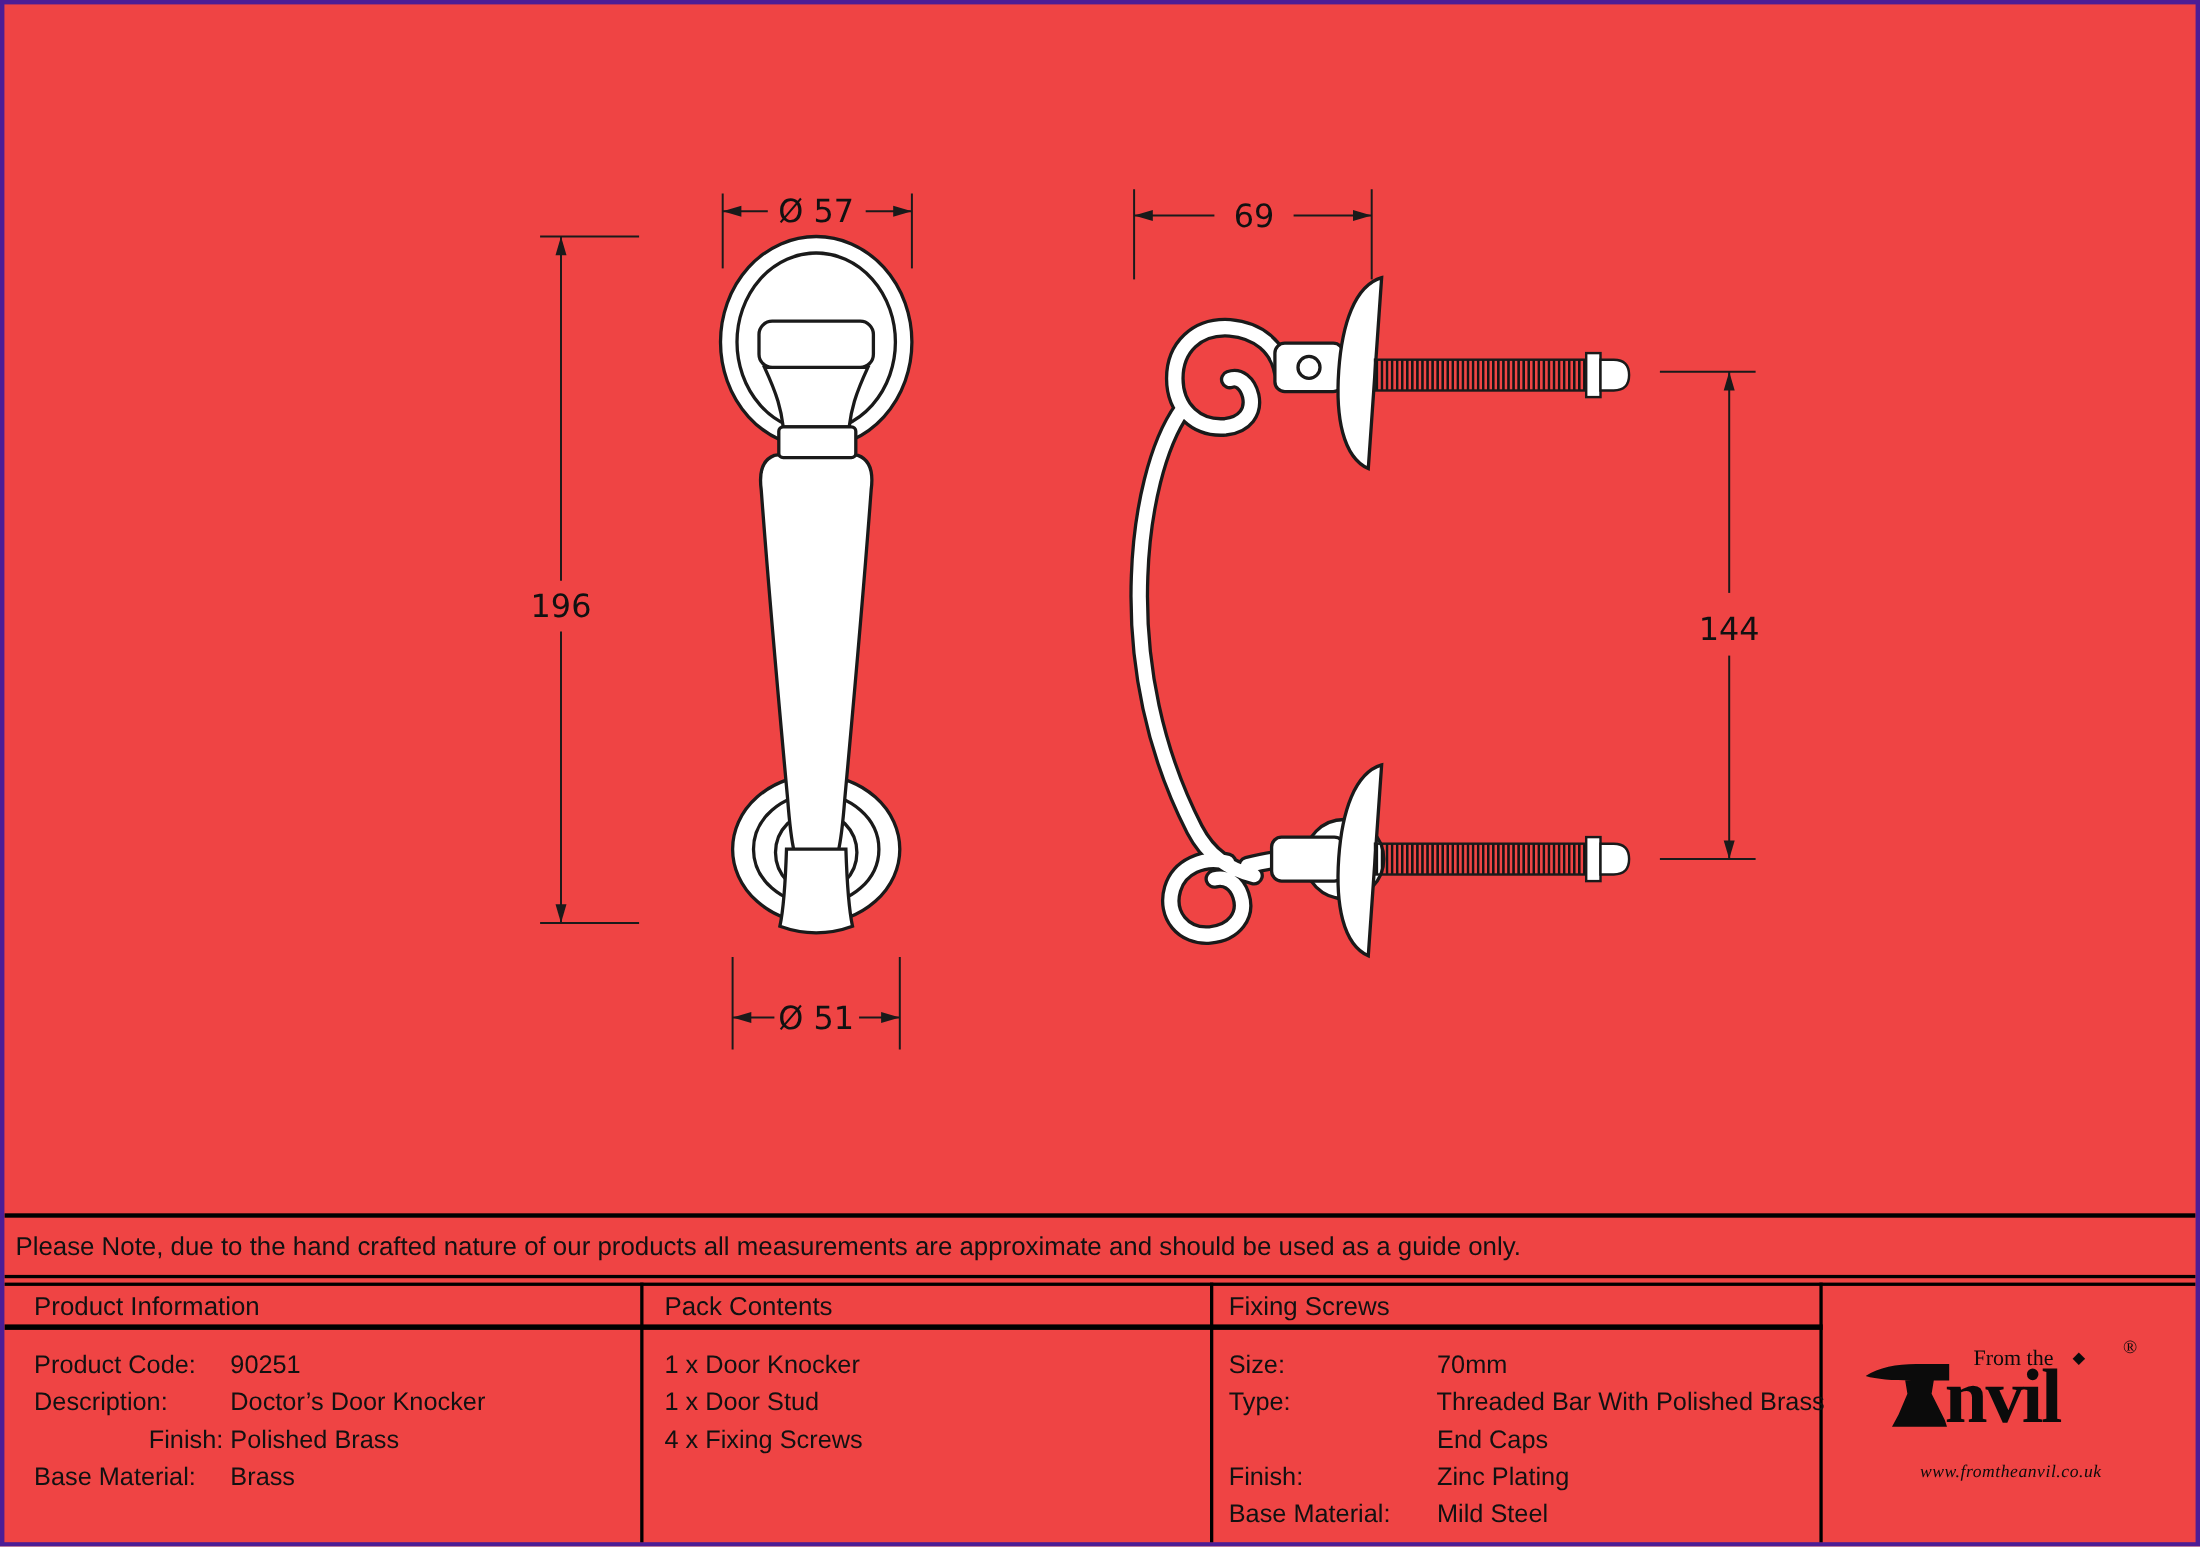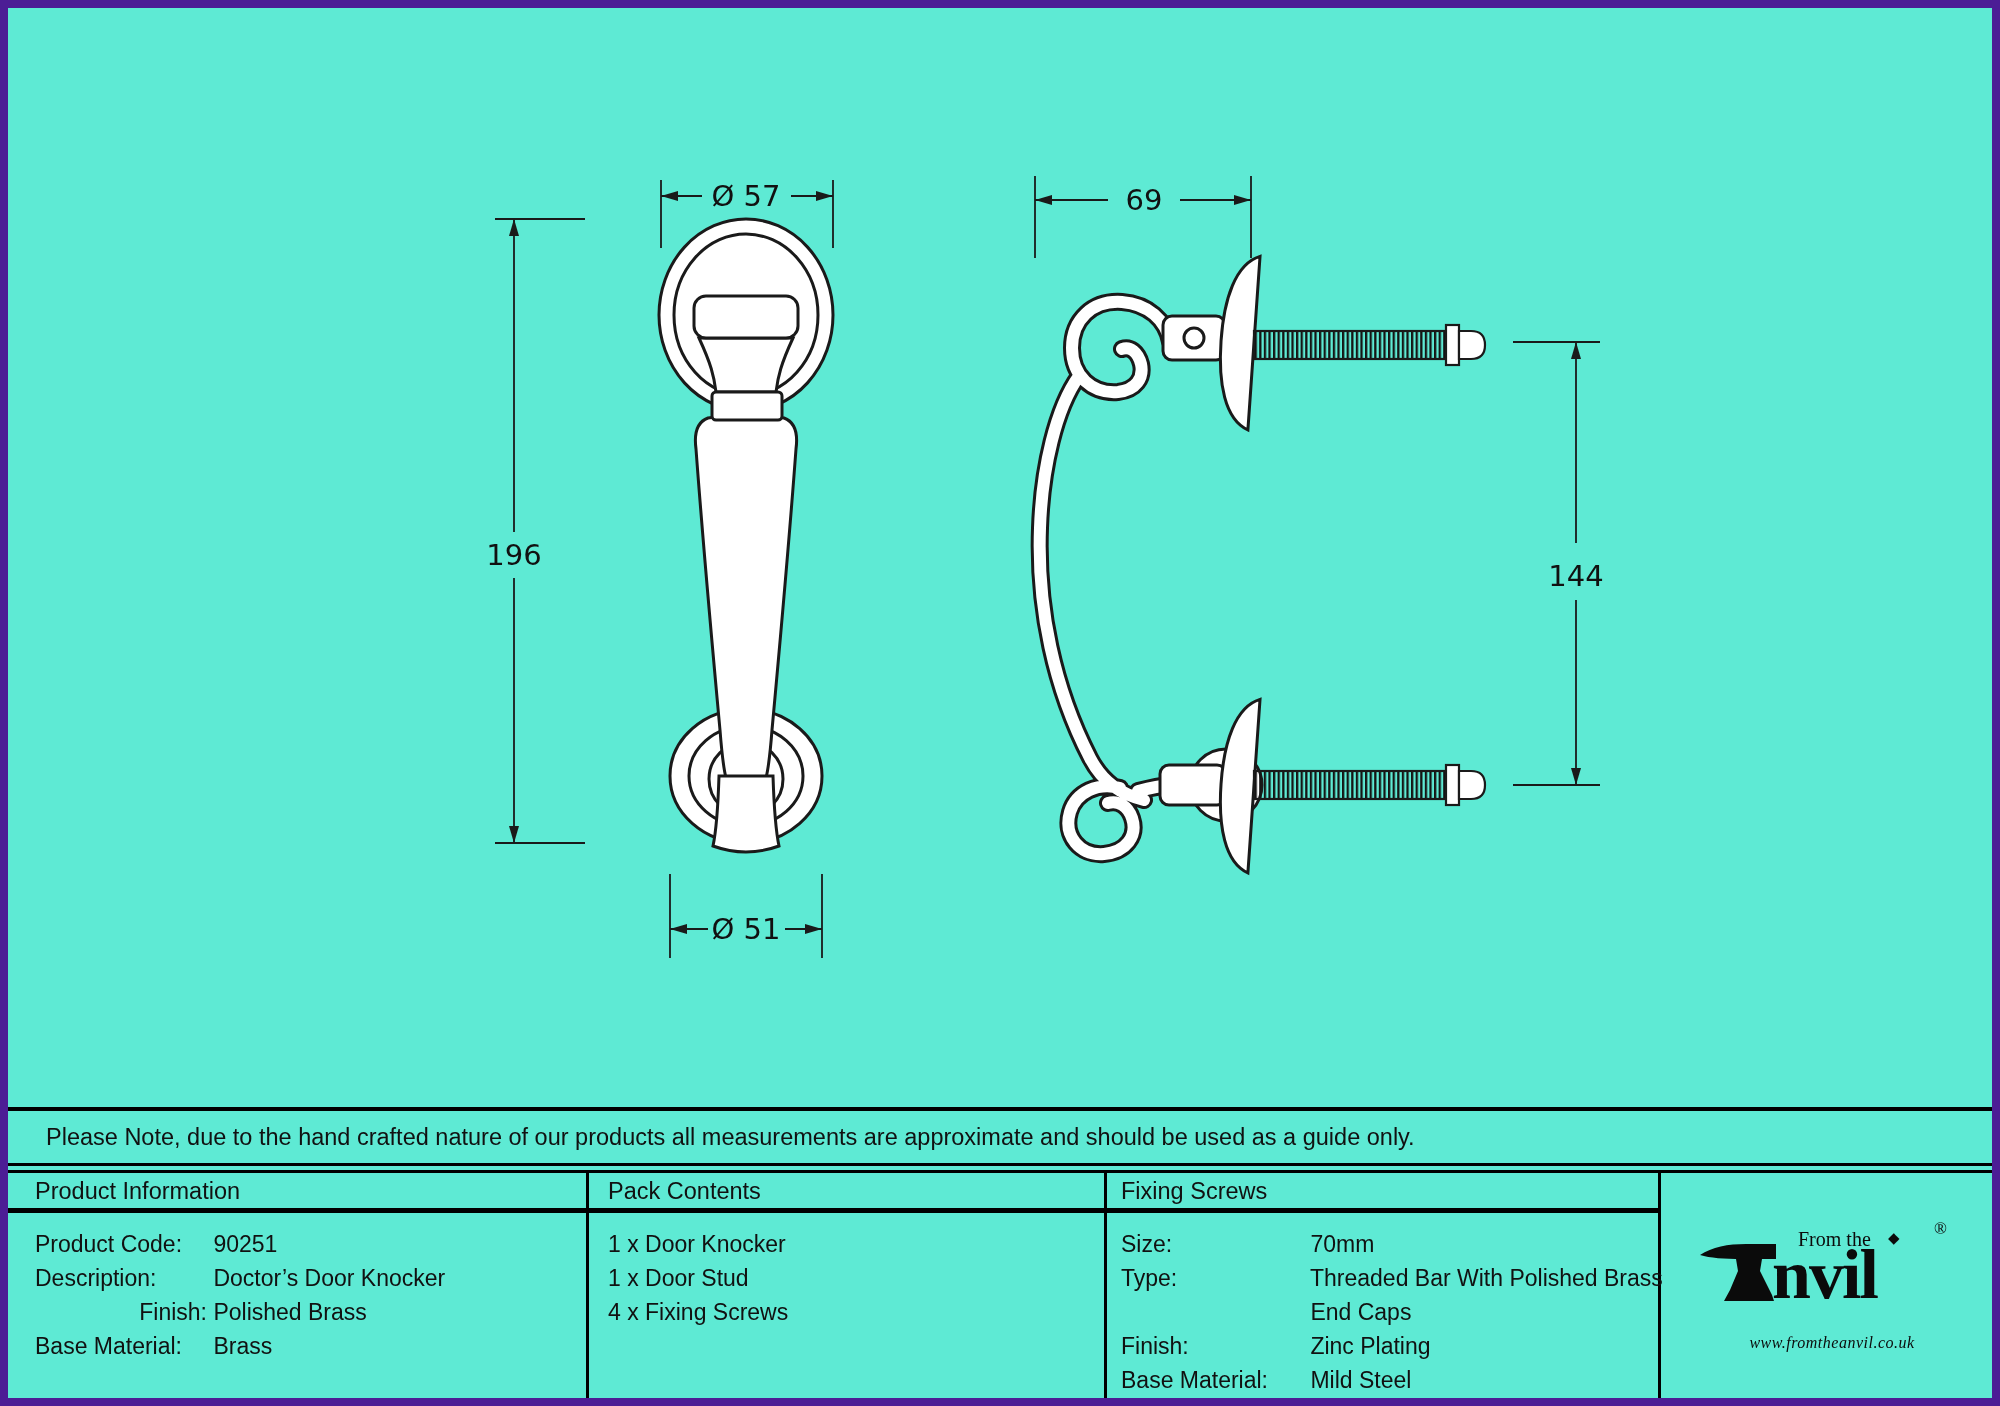--- a/index.html
+++ b/index.html
@@ -1,30 +1,30 @@
 <!DOCTYPE html>
 <html><head>
 <meta charset="utf-8">
 <style>
   html,body{margin:0;padding:0;background:#e8e8e8;}
   *{box-sizing:border-box;}
   .sheet{
     position:relative;
     width:2000px;height:1406px;
-    background:#5eead4;
-    border:8px solid #4c1d95;
+    background:#ef4444;
+    border:4px solid #4c1d95;
     font-family:"Liberation Sans",sans-serif;
     color:#111;
     overflow:hidden;
   }
   .drawing-svg{position:absolute;left:0;top:0;}
   .note-row{
     position:absolute;left:0;top:1099px;width:1992px;height:59px;
     border-top:4px solid #000;border-bottom:3px solid #000;
-    display:flex;align-items:center;padding-left:38px;
+    display:flex;align-items:center;padding-left:10px;
     font-size:23.5px;
   }
   .tline{position:absolute;left:0;top:1162px;width:1992px;height:3px;background:#000;}
   .hline{position:absolute;left:0;top:1200px;width:1653px;height:5px;background:#000;}
   .vdiv{position:absolute;top:1162px;height:240px;width:3px;background:#000;}
   .v1{left:578px;} .v2{left:1096px;} .v3{left:1650px;}
   .th{
     position:absolute;top:1168px;height:30px;line-height:30px;
     font-size:23.5px;
   }

